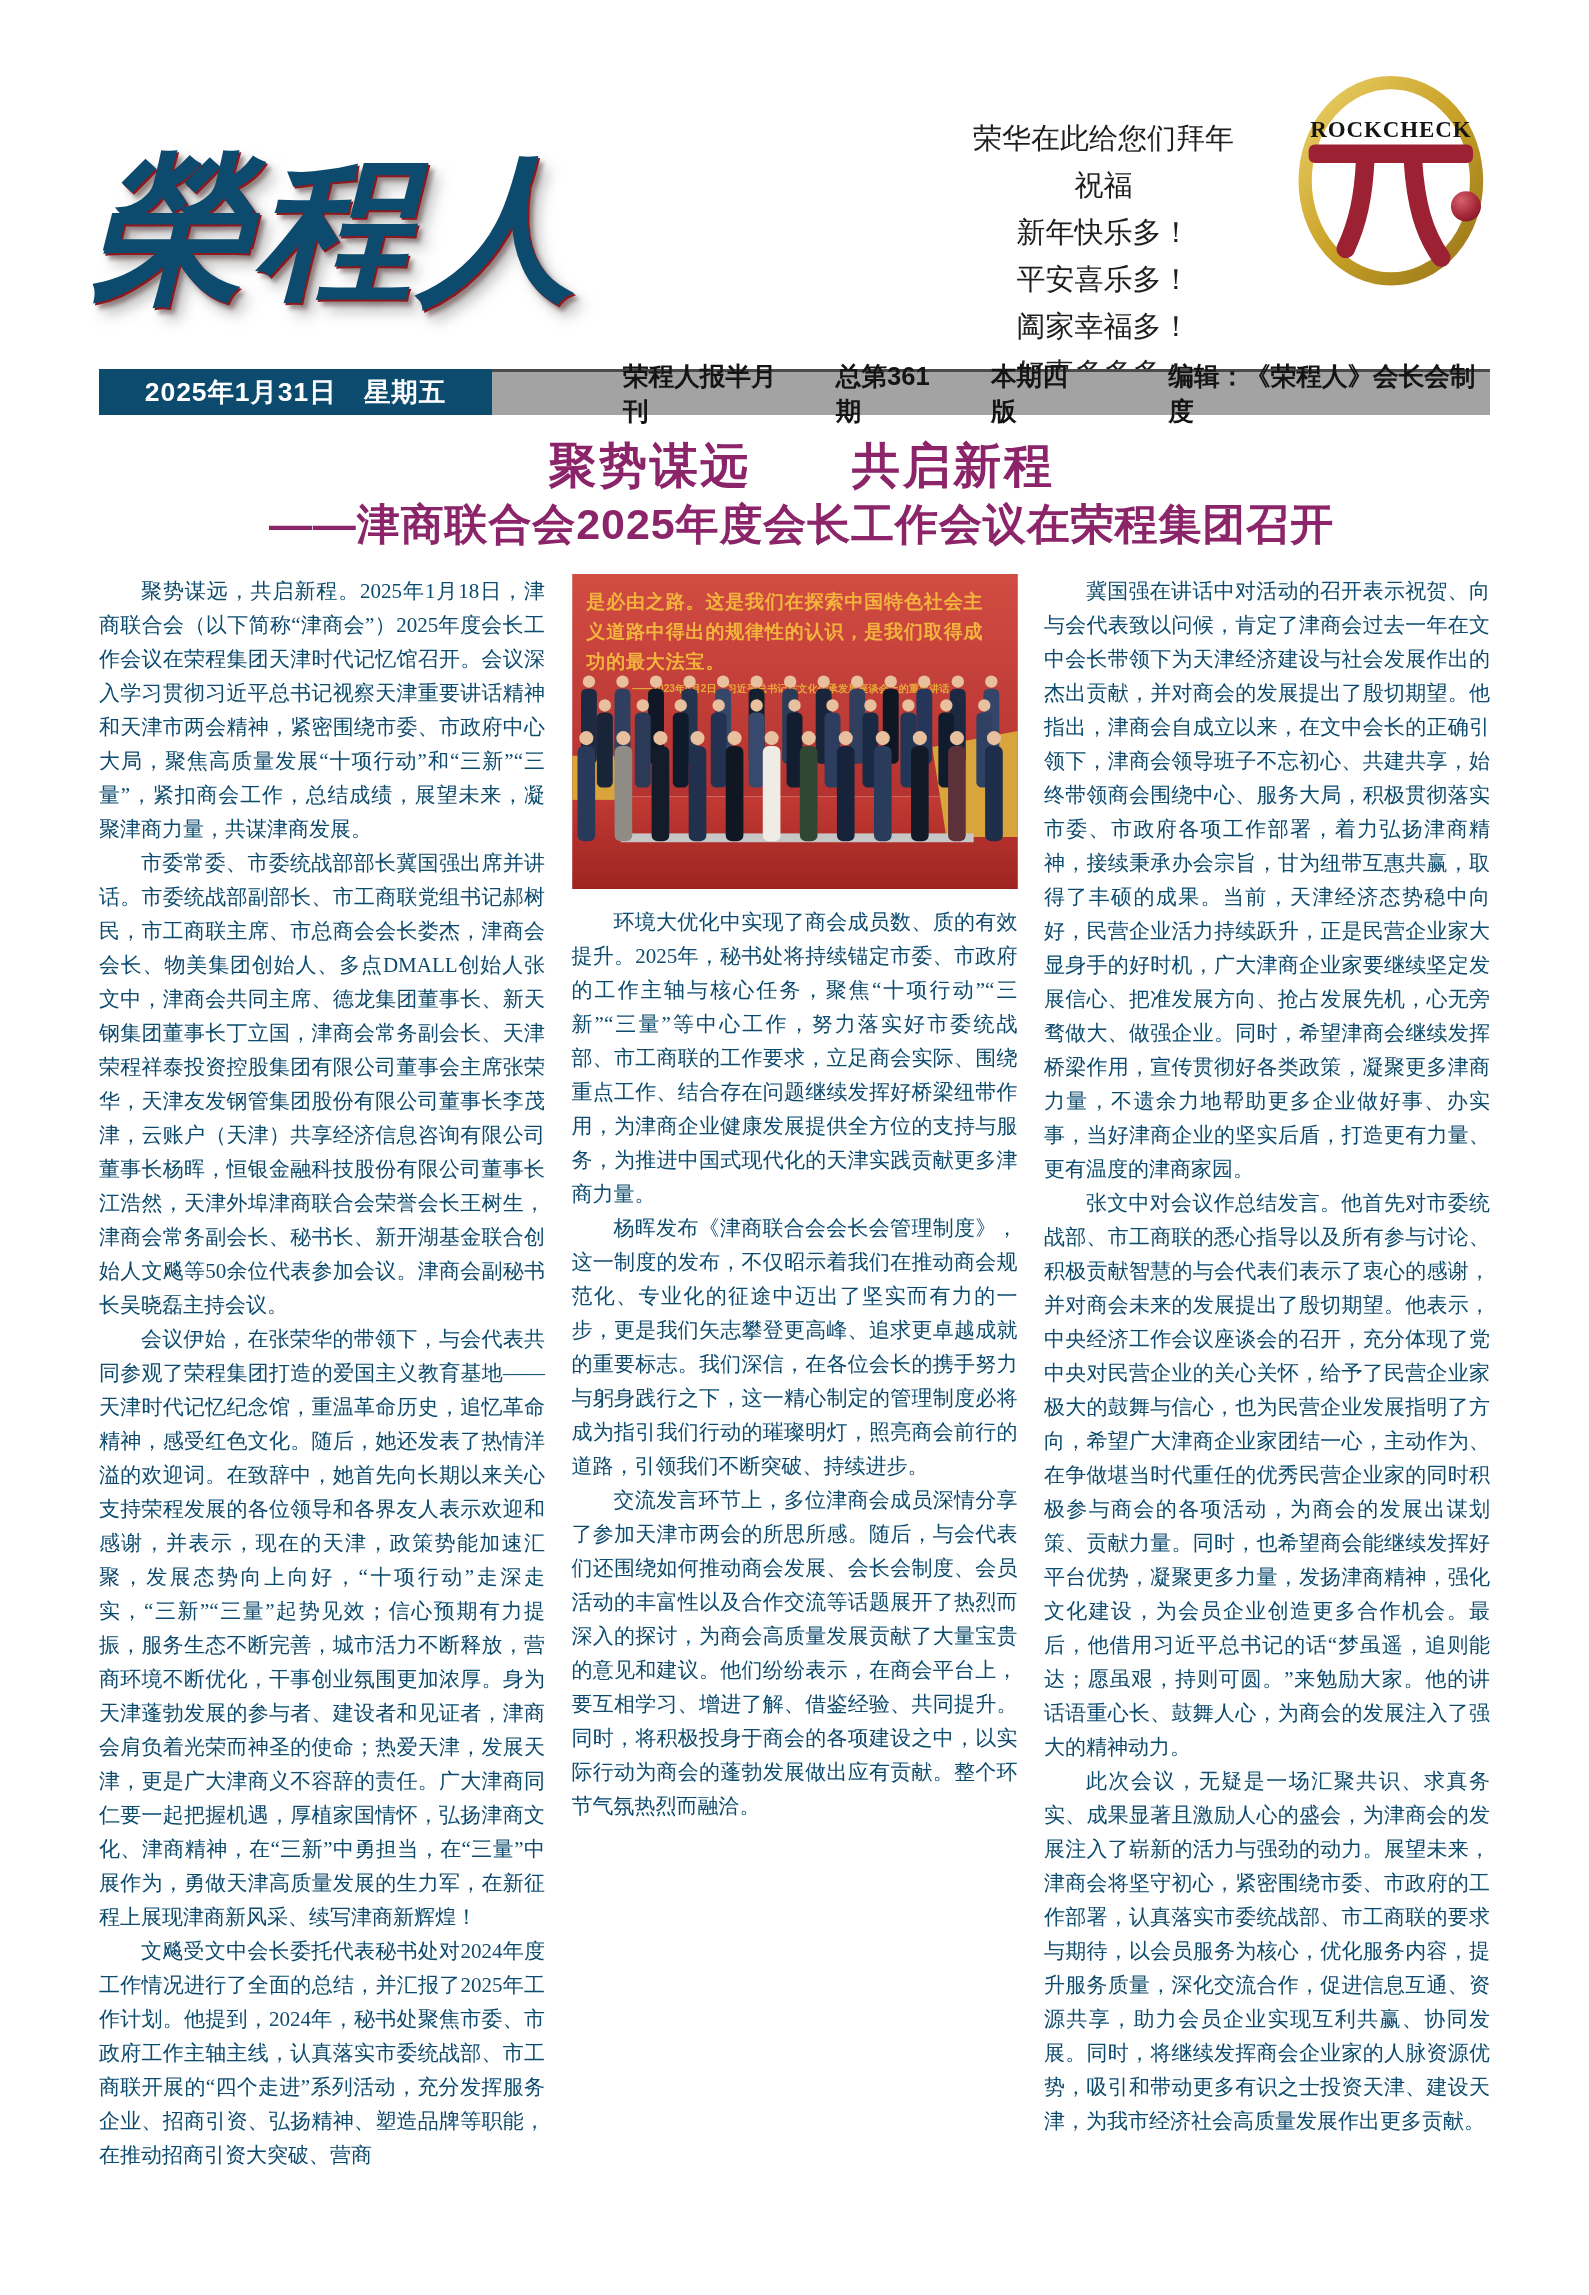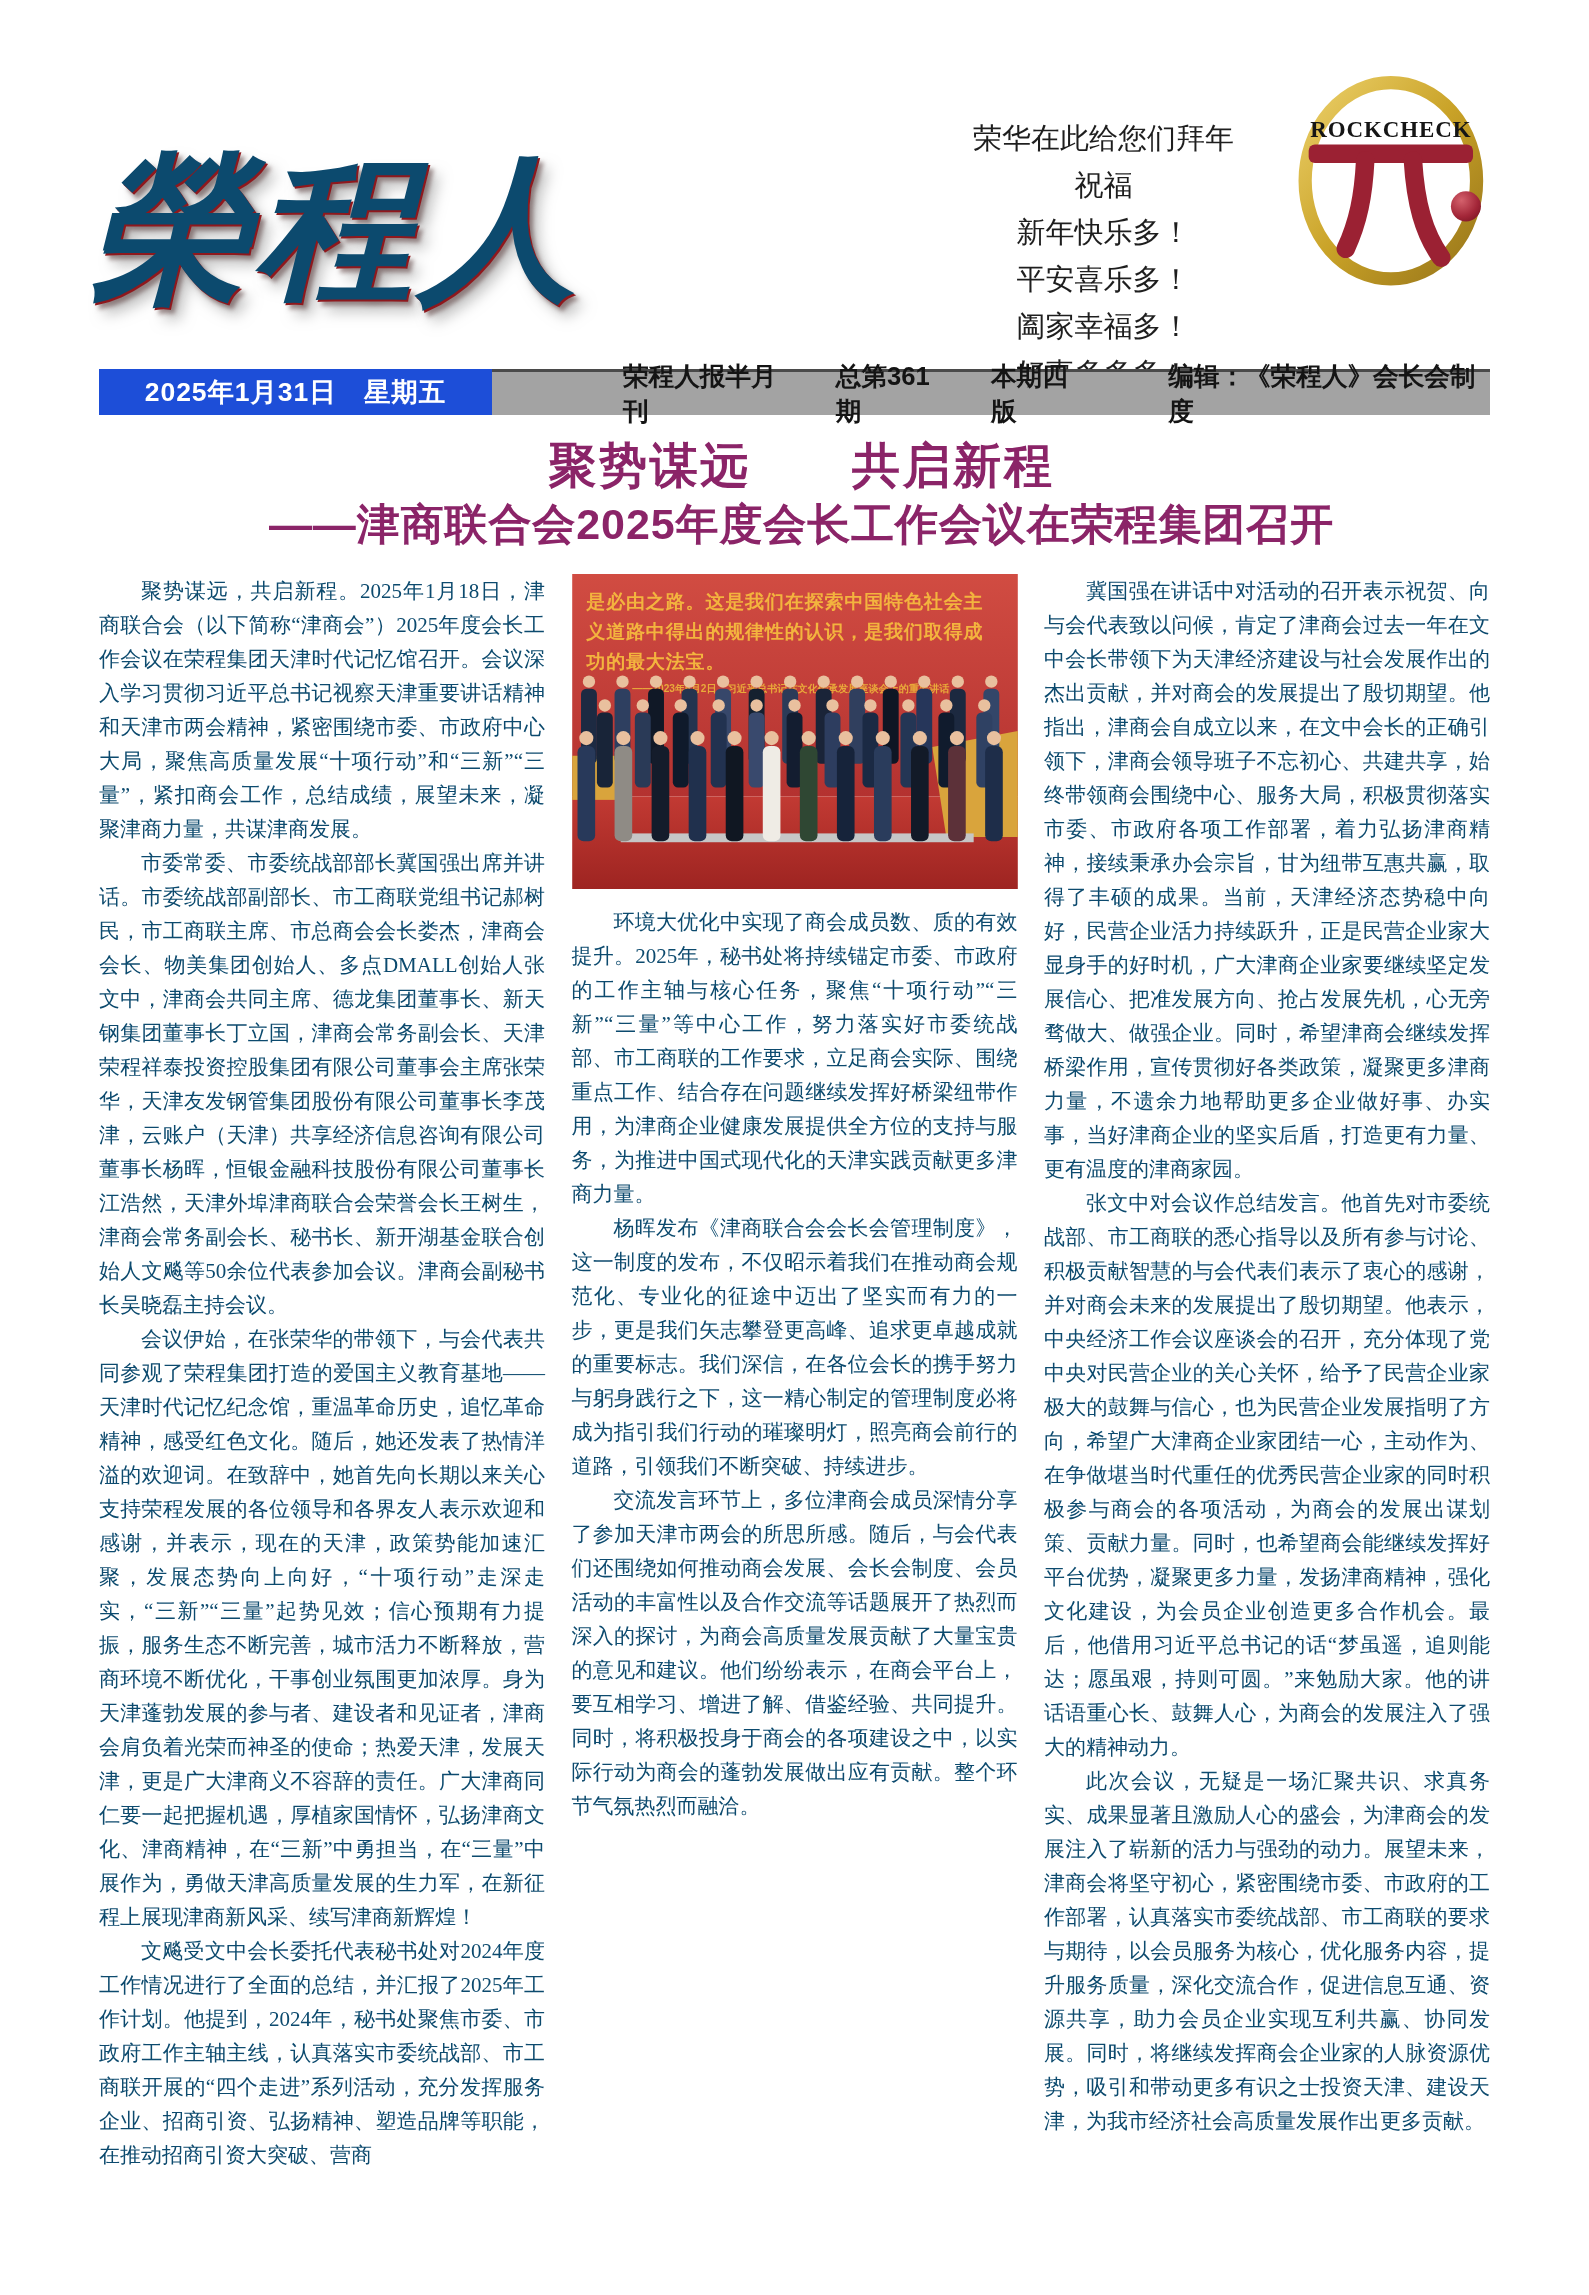--- a/index.html
+++ b/index.html
@@ -11,21 +11,21 @@
     font-size:157px;line-height:230px;letter-spacing:7px;color:#0c4a6e;white-space:nowrap;
     text-shadow:1.8px 1.8px 0 #8f181d,5.3px 6.2px 4.4px rgba(90,60,60,.55),10.6px 12.4px 14px rgba(130,130,130,.5);font-style:italic;}
   
   #greeting{position:absolute;left:918px;top:115px;width:371px;text-align:center;
     font-size:29px;line-height:47px;color:#1e1e1e;font-family:Liberation Serif, serif;}
   
   #logo{position:absolute;left:1291px;top:72px;width:205px;height:221px;}
   
   #datebar{position:absolute;left:99px;top:369px;width:1391px;height:46px;display:flex;
     font-family:"Liberation Sans","DejaVu Sans",sans-serif;}
-  #date-badge{width:393px;height:46px;background:#1d4ed8;color:#ffffff;display:flex;
+  #date-badge{width:393px;height:46px;background:#0c4a6e;color:#ffffff;display:flex;
     align-items:center;justify-content:center;font-weight:bold;font-size:26.5px;letter-spacing:0.9px;}
   #pubbar{flex:1;background:#a3a3a3;border-top:3.5px solid #4a4a4a;display:flex;align-items:center;
     font-weight:bold;font-size:25.6px;color:#141414;padding-left:131px;box-sizing:border-box;}
   #pubbar .sep{width:41px;}  #pubbar .sepw{width:81px;}
   
   .headline{position:absolute;left:0;width:1589px;text-align:center;
     font-family:"Liberation Sans","DejaVu Sans",sans-serif;font-weight:bold;color:#8b2468;padding-left:7px;}
   #headline1{top:434px;font-size:48px;letter-spacing:2.6px;}
   #headline2{top:496px;font-size:43px;letter-spacing:0.9px;}
   

